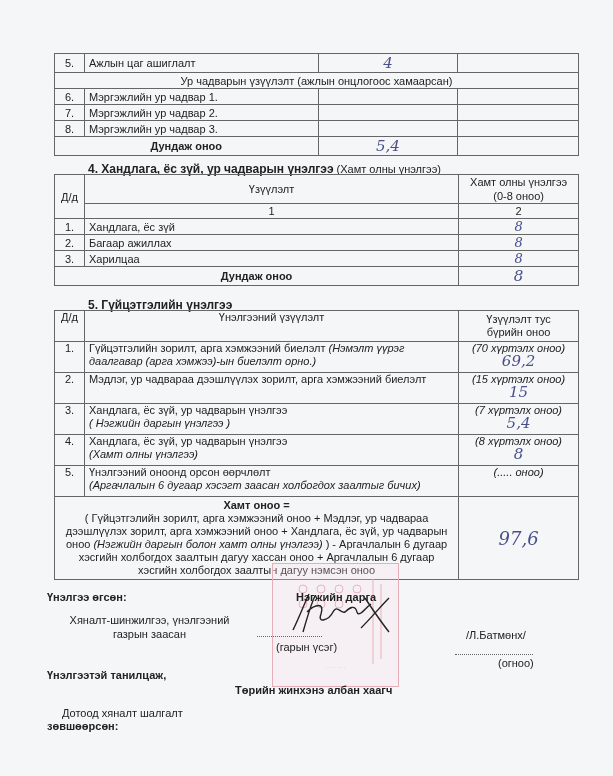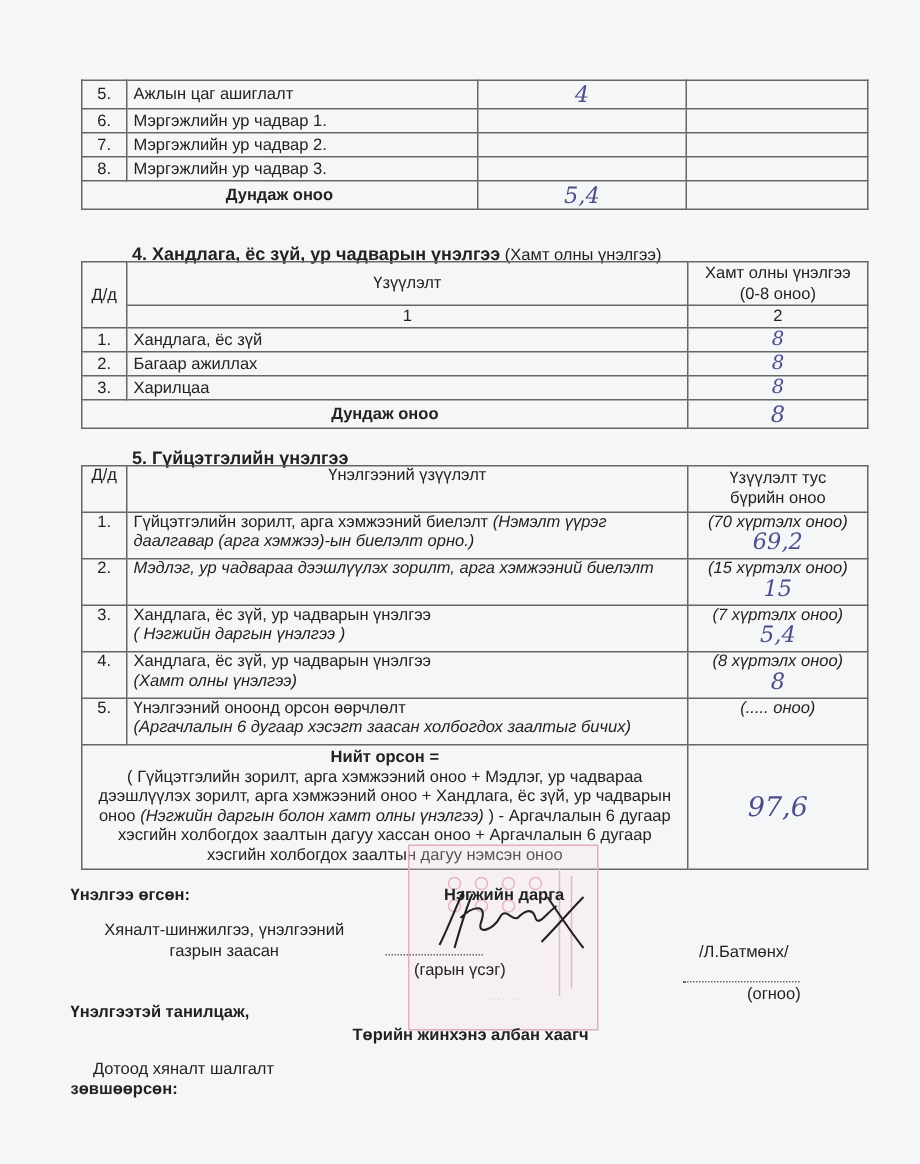--- a/index.html
+++ b/index.html
@@ -55,20 +55,23 @@
       <col style="width:234px">
       <col style="width:140px">
       <col style="width:121px">
     </colgroup>
   <tbody>
       <tr>
     <td class="num">5.</td>
     <td>Ажлын цаг ашиглалт</td>
     <td class="hand">4</td>
     <td></td>
+  </tr>
+  <tr>
+    <td colspan="4" class="center">Ур чадварын үзүүлэлт (ажлын онцлогоос хамаарсан)</td>
   </tr>
   <tr>
     <td class="num">6.</td>
     <td>Мэргэжлийн ур чадвар 1.</td>
     <td></td>
     <td></td>
   </tr>
   <tr>
     <td class="num">7.</td>
     <td>Мэргэжлийн ур чадвар 2.</td>
@@ -148,21 +151,21 @@
   <tr>
     <td class="num" style="vertical-align:top; height:30px;">1.</td>
     <td style="vertical-align:top;margin-top:21px;"><span>Гүйцэтгэлийн зорилт, арга хэмжээний биелэлт </span><span class="ital">(Нэмэлт үүрэг даалгавар (арга хэмжээ)-ын биелэлт орно.)</span></td>
     <td class="center" style="vertical-align:top;">
           <div class="ital">(70 хүртэлх оноо)</div>
           <div class="hand">69,2</div>
         </td>
   </tr>
   <tr>
     <td class="num" style="vertical-align:top; height:30px;">2.</td>
-    <td style="vertical-align:top; text-align:justify;font-style:italic;"><span>Мэдлэг, ур чадвараа дээшлүүлэх зорилт, арга хэмжээний биелэлт</span></td>
+    <td style="vertical-align:top; text-align:justify;"><span>Мэдлэг, ур чадвараа дээшлүүлэх зорилт, арга хэмжээний биелэлт</span></td>
     <td class="center" style="vertical-align:top;">
           <div class="ital">(15 хүртэлх оноо)</div>
           <div class="hand">15</div>
         </td>
   </tr>
   <tr>
     <td class="num" style="vertical-align:top; height:30px;">3.</td>
     <td style="vertical-align:top;">
           <div>Хандлага, ёс зүй, ур чадварын үнэлгээ</div>
           <div class="ital">( Нэгжийн даргын үнэлгээ )</div>
@@ -189,21 +192,21 @@
           <div>Үнэлгээний оноонд орсон өөрчлөлт</div>
           <div class="ital">(Аргачлалын 6 дугаар хэсэгт заасан холбогдох заалтыг бичих)</div>
         </td>
     <td class="center" style="vertical-align:top;">
           <div class="ital">(..... оноо)</div>
           <div class="hand"></div>
         </td>
   </tr>
   <tr>
     <td colspan="2" class="center" style="padding:2px 10px; line-height:13px;">
-      <div class="bold">Нийт орсон =</div>
+      <div class="bold">Хамт оноо =</div>
       <span>( Гүйцэтгэлийн зорилт, арга хэмжээний оноо + Мэдлэг, ур чадвараа дээшлүүлэх зорилт, арга хэмжээний оноо + Хандлага, ёс зүй, ур чадварын оноо </span><span class="ital">(Нэгжийн даргын болон хамт олны үнэлгээ)</span><span> ) - Аргачлалын 6 дугаар хэсгийн холбогдох заалтын дагуу хассан оноо + Аргачлалын 6 дугаар хэсгийн холбогдох заалтын дагуу нэмсэн оноо</span>
     </td>
     <td class="hand" style="font-size:18px;">97,6</td>
   </tr>
 </tbody>
   </table>
 
 <div class="stamp">
   <svg width="125" height="122">
     <g fill="none" stroke="#e8b4bd" stroke-width="1">

